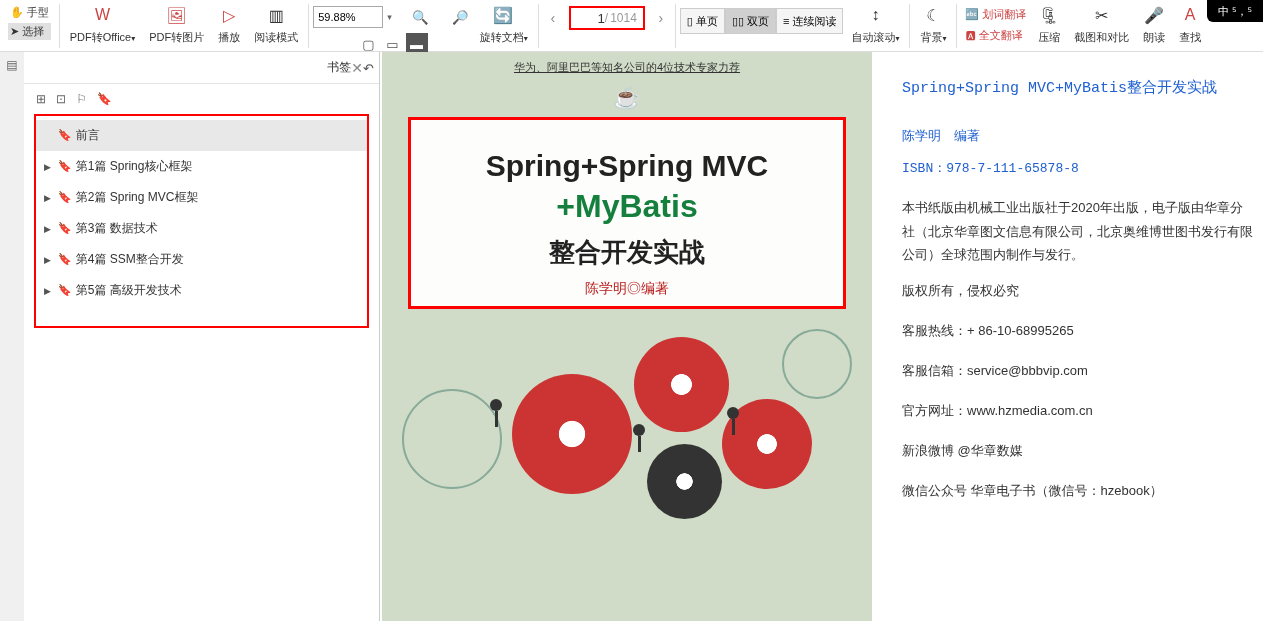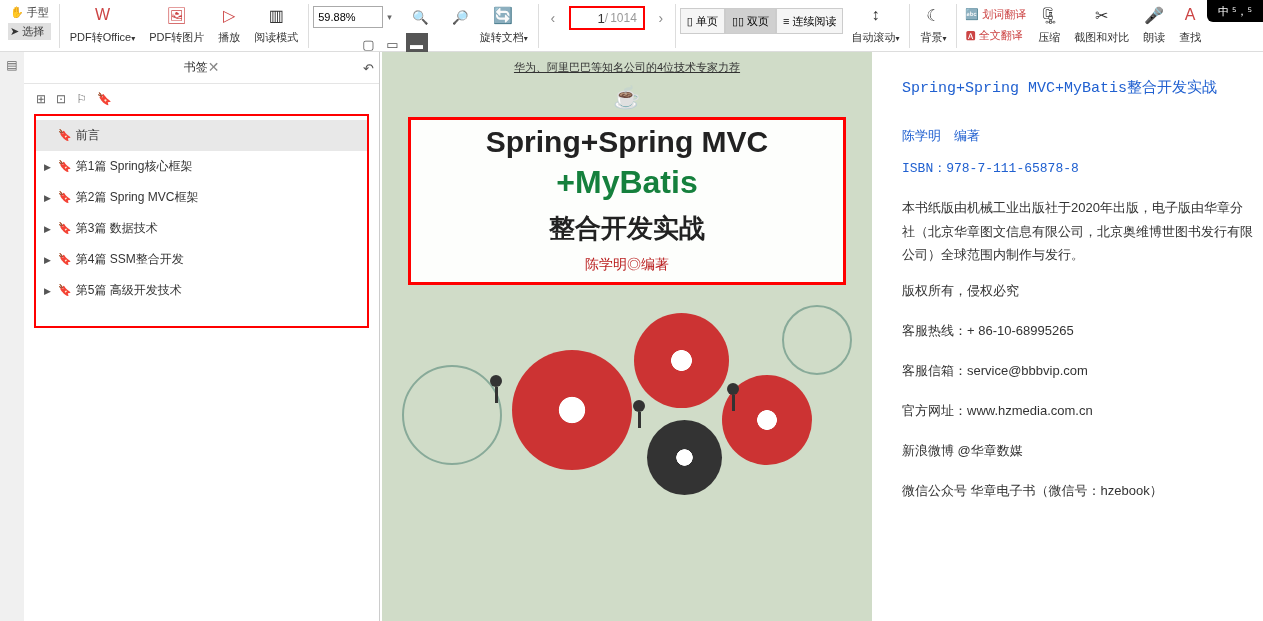--- a/index.html
+++ b/index.html
@@ -33,36 +33,36 @@
     
     .small-grid { display: grid; grid-template-columns: repeat(3, 22px); gap: 2px; padding-top: 2px; }
     .small-btn { width: 22px; height: 22px; display: flex; align-items: center; justify-content: center; cursor: pointer; font-size: 13px; color: #555; }
     .small-btn.active { background: #555; color: #fff; }
     
     .main-area { display: flex; height: 569px; }
     .side-icons { width: 24px; background: #f0f0f0; display: flex; flex-direction: column; align-items: center; padding-top: 6px; gap: 8px; }
     .side-icons span { cursor: pointer; color: #666; }
     
     .sidebar-inner { flex: 1; display: flex; flex-direction: column; }
-    .sidebar-header { display: flex; align-items: center; justify-content: center; height: 32px; padding: 0 16px; font-size: 12px; color: #333; border-bottom: 1px solid #e5e5e5; font-family: Liberation Serif, serif; }
+    .sidebar-header { display: flex; align-items: center; justify-content: flex-end; height: 32px; padding: 0 16px; font-size: 12px; color: #333; border-bottom: 1px solid #e5e5e5; }
     .sidebar-close { cursor: pointer; color: #888; font-size: 14px; }
     .sidebar-tools { display: flex; gap: 10px; padding: 8px 12px; color: #666; }
     .sidebar-tools span { cursor: pointer; }
     
     .bookmark-list { border: 2px solid red; margin: 0 10px; padding: 4px 0 20px 0; }
     .bookmark-item { display: flex; align-items: center; gap: 4px; padding: 7px 8px; cursor: pointer; font-size: 12px; color: #333; }
     .bookmark-item.selected { background: #e8e8e8; }
     .bookmark-arrow { width: 10px; color: #555; font-size: 9px; }
     .bookmark-icon { color: #888; font-size: 11px; }
     
     .content-area { flex: 1; background: #fff; position: relative; overflow: hidden; display: flex; }
     .page-view { width: 490px; background: #d0dcc8; position: relative; margin-left: 2px; overflow: hidden; }
     .cover-banner { text-align: center; font-size: 11px; color: #333; padding: 8px 0 4px; text-decoration: underline; }
     .cover-cup { text-align: center; margin: 6px 0; color: #a33; font-size: 22px; }
-    .cover-title-box { border: 3px solid red; background: rgba(255,255,255,0.95); margin: 6px 26px; padding: 4px 8px 8px; text-align: center; }
+    .cover-title-box { border: 3px solid red; background: rgba(255,255,255,0.95); margin: 6px 26px; padding: 28px 8px 8px; text-align: center; }
     .cover-title1 { font-size: 30px; font-weight: bold; color: #222; line-height: 1.2; }
     .cover-title2 { font-size: 32px; font-weight: bold; color: #15803d; margin-top: 4px; }
     .cover-title3 { font-size: 26px; font-weight: bold; color: #222; margin-top: 10px; }
     .cover-author { font-size: 14px; margin-top: 10px; color: #b91c1c; }
     
     .gears-area { position: relative; height: 280px; margin-top: 20px; }
     .gear { position: absolute; border-radius: 50%; }
     .gear-red { background: radial-gradient(circle, #fff 15%, #c33 16%); }
     .gear-black { background: radial-gradient(circle, #fff 15%, #333 16%); }
     .gear-green { border: 2px solid #8a9; }

